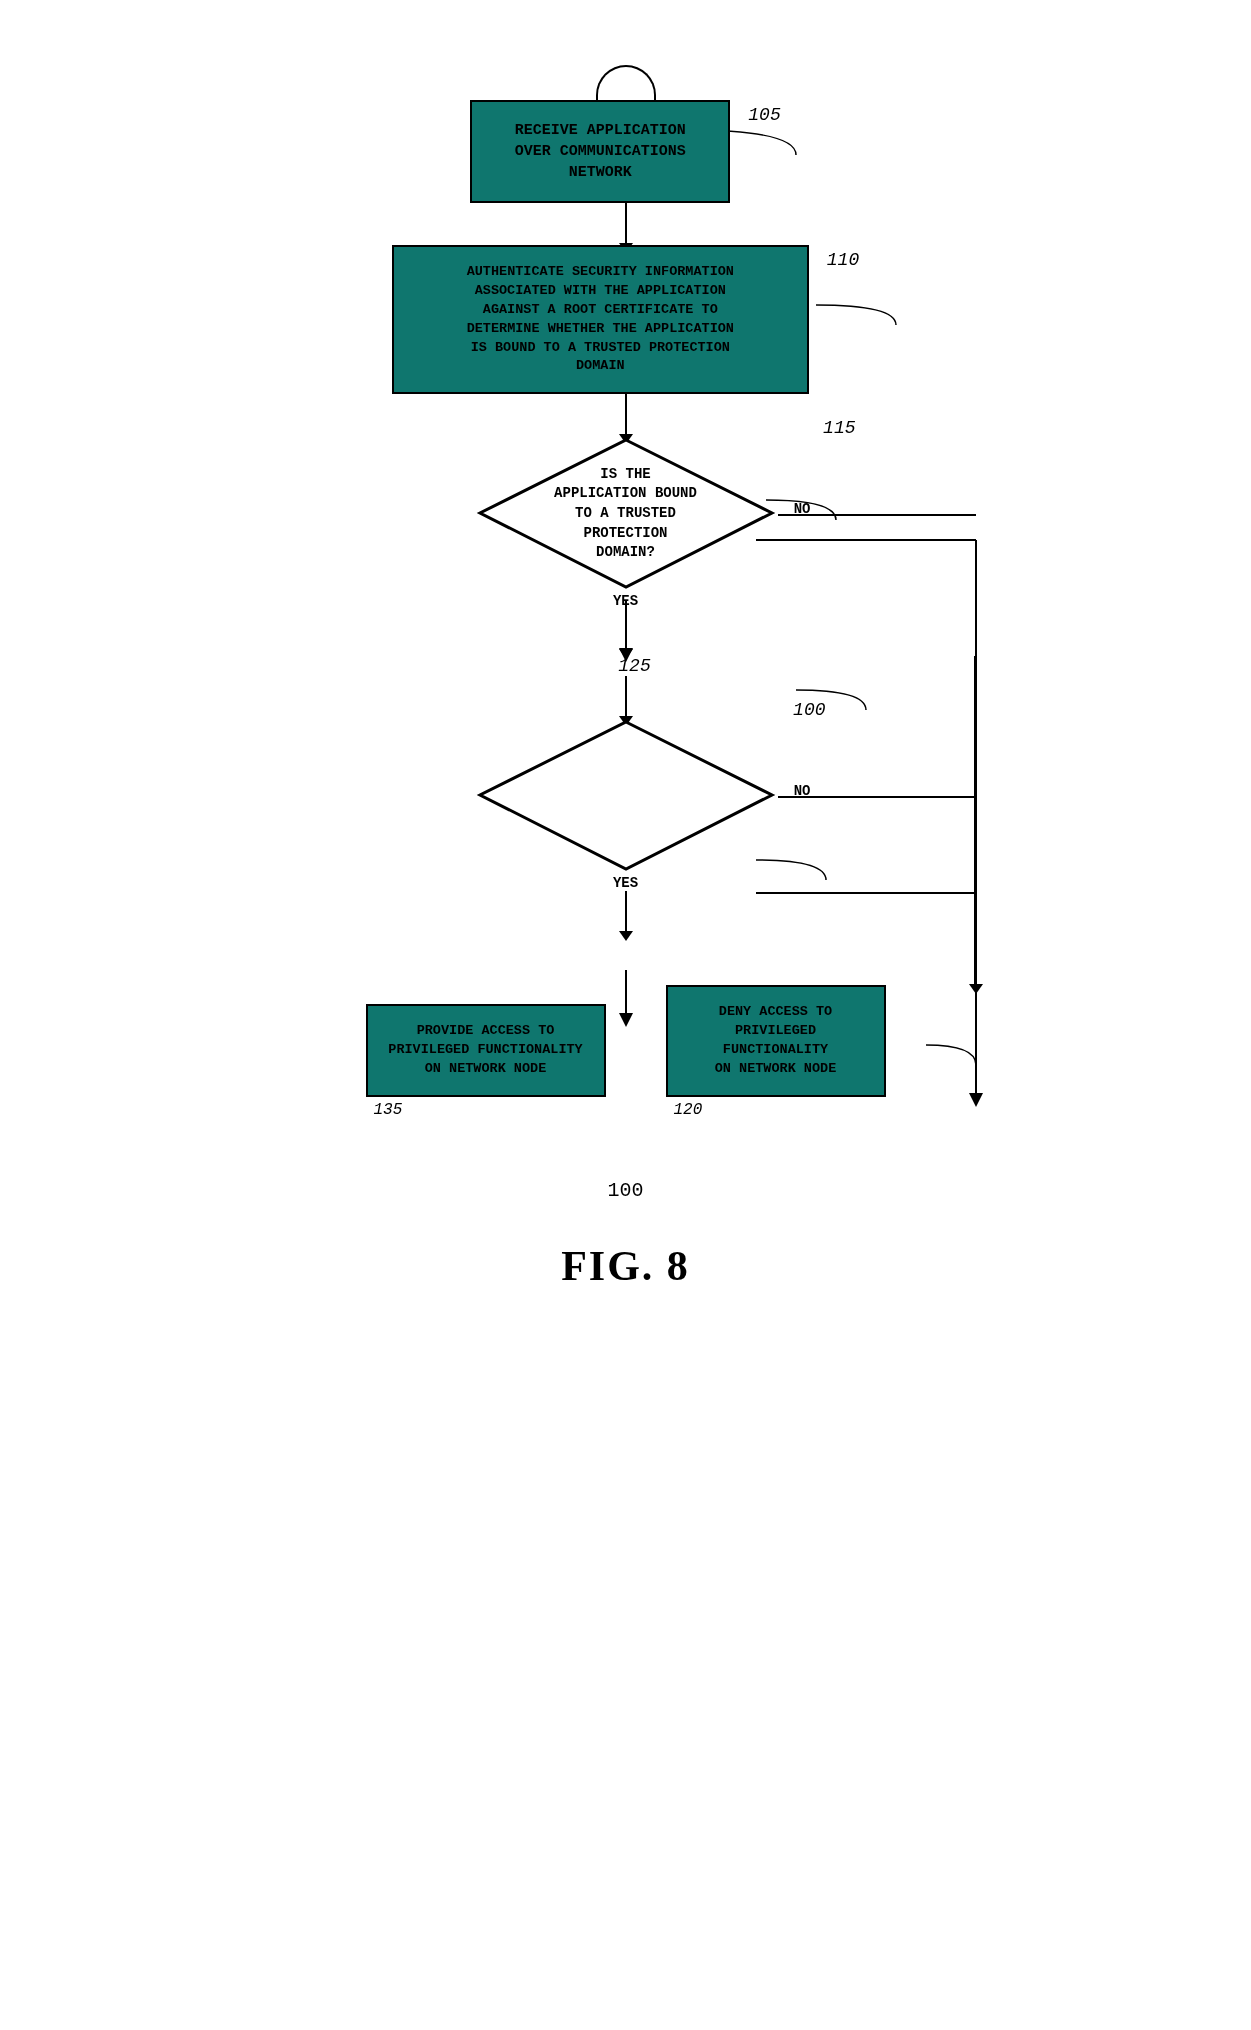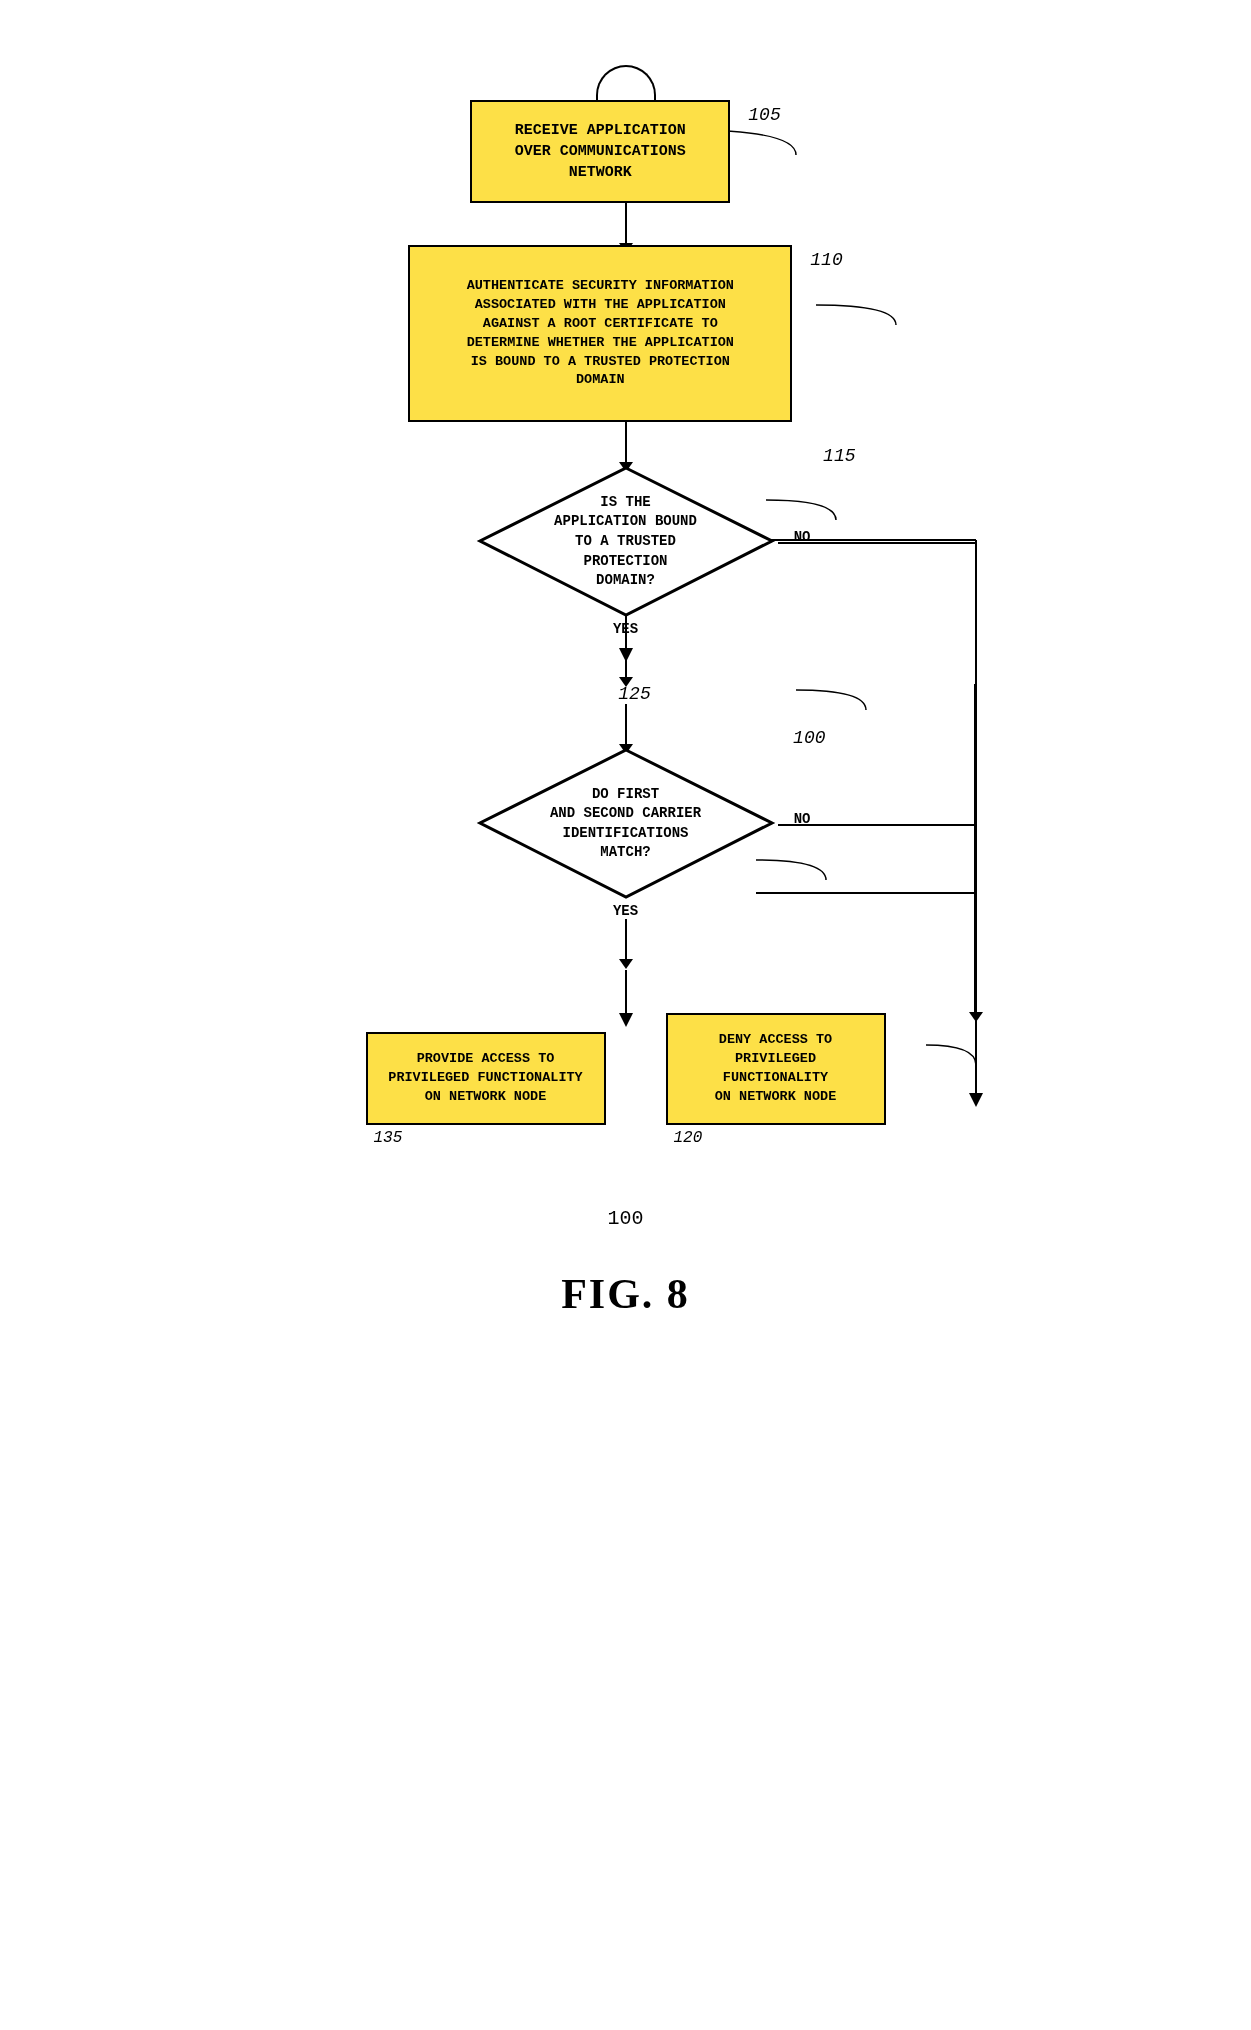--- a/index.html
+++ b/index.html
@@ -24,32 +24,32 @@
 
     
     .flow-box {
       border: 2.5px solid #000;
       text-align: center;
       font-size: 15px;
       font-weight: bold;
       font-family: 'Courier New', Courier, monospace;
       text-transform: uppercase;
       line-height: 1.4;
-      background: #fde047;
+      background: #0f766e;
       position: relative;
     }
 
     .box-105 {
       width: 260px;
       padding: 18px 20px;
     }
 
     .box-110 {
-      width: 384px;
-      padding: 30px 20px;
+      width: 417px;
+      padding: 16px 20px;
     }
 
     .box-125 {
       width: 320px;
       padding: 16px 20px;
     }
 
     .box-135 {
       width: 240px;
       padding: 16px 20px;
@@ -193,23 +193,20 @@
   <div style="height:42px;width:2px;background:#000;position:relative;">
     <div style="position:absolute;bottom:-8px;left:-6px;width:0;height:0;border-left:7px solid transparent;border-right:7px solid transparent;border-top:10px solid #000;"></div>
   </div>
 
   <div style="position:relative; width:700px; display:flex; flex-direction:column; align-items:center;">
     <div style="position:absolute;right:150px;top:-18px;font-style:italic;font-size:18px;font-family:'Courier New',monospace;"><span>100</span></div>
     <div style="position:relative;width:300px;height:155px;display:flex;align-items:center;justify-content:center;">
       <svg style="position:absolute;top:0;left:0;width:100%;height:100%;" viewBox="0 0 300 155">
         <polygon points="150,4 296,77 150,151 4,77" fill="white" stroke="black" stroke-width="3"></polygon>
       </svg>
-      <div class="diamond-text">
-        DO FIRST<br>AND SECOND CARRIER<br>IDENTIFICATIONS<br>MATCH?
-      </div>
     </div>
 
     <span style="position:absolute;right:165px;top:65px;font-size:14px;font-weight:bold;font-family:'Courier New',monospace;">NO</span>
 
     <div style="position:absolute;right:0;top:78px;width:198px;height:2px;background:#000;"></div>
 
     <span style="font-size:14px;font-weight:bold;font-family:'Courier New',monospace;margin-top:2px;">YES</span>
   </div>
 
   <div style="position:relative; width:700px; display:flex; flex-direction:column; align-items:center;">

